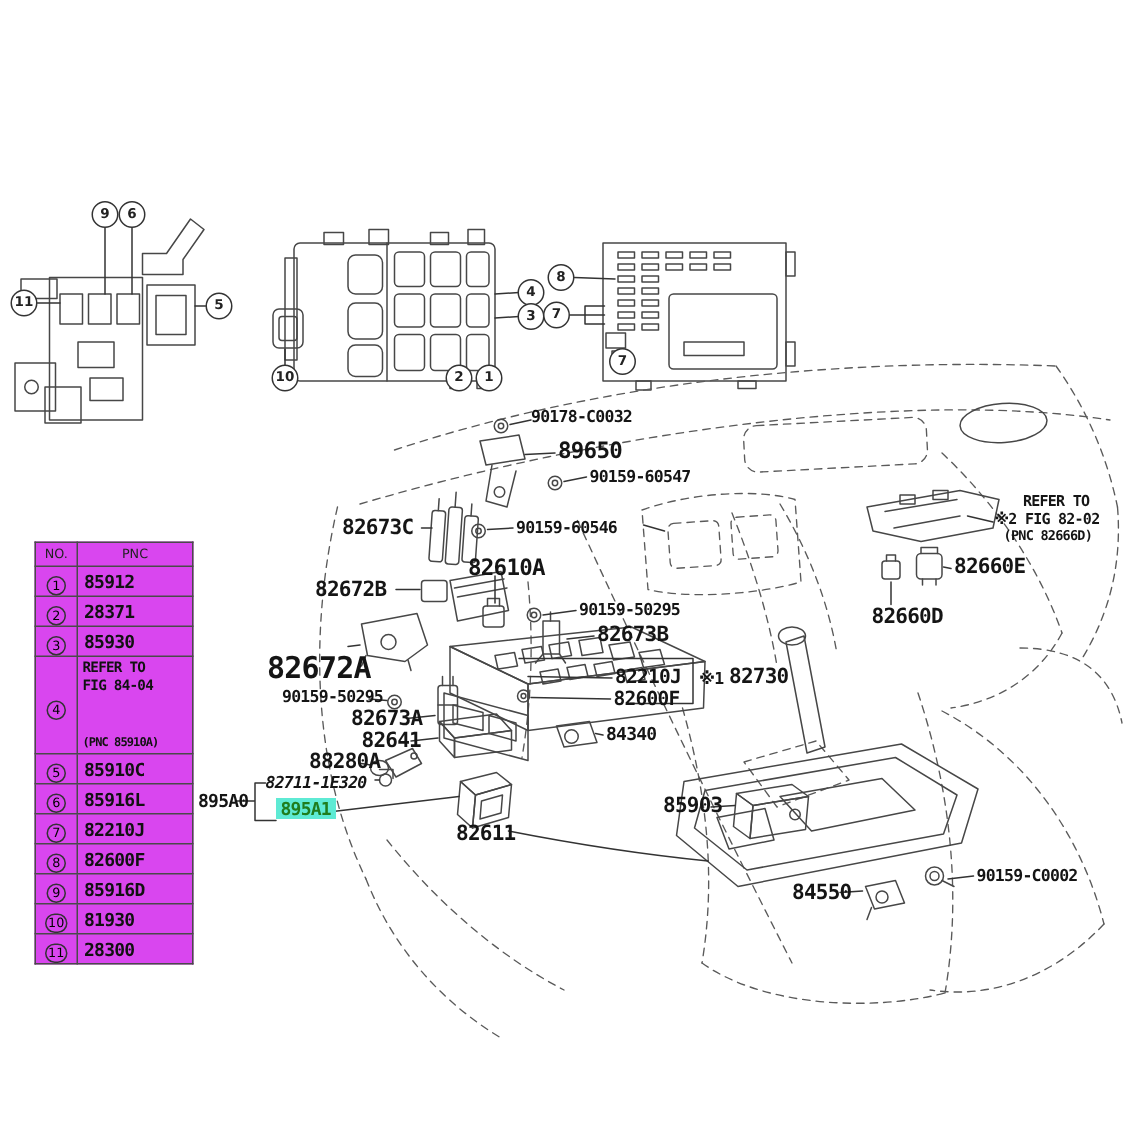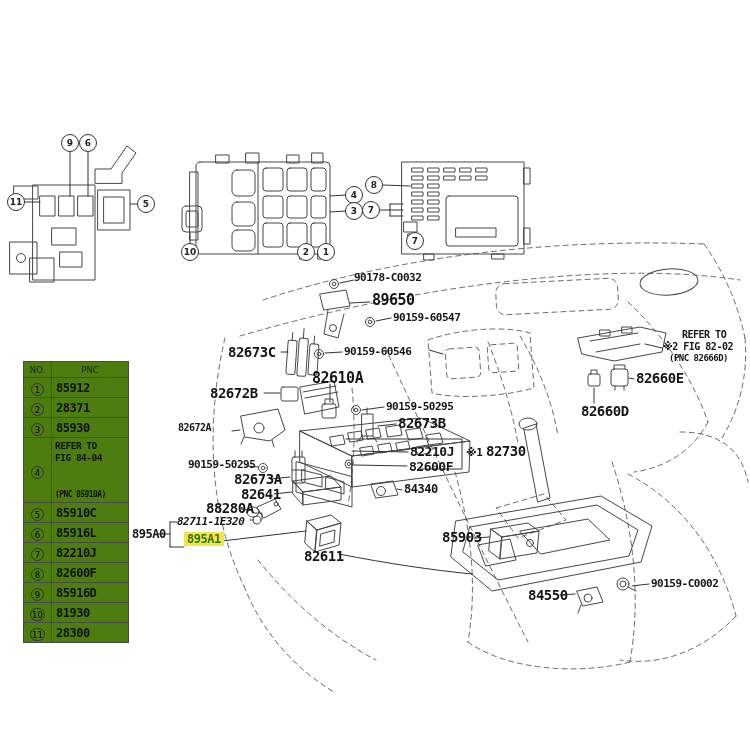--- a/index.html
+++ b/index.html
@@ -8,26 +8,26 @@
          font-family:"DejaVu Sans Mono","DejaVu Sans",monospace;}
   .artsvg{position:absolute;left:0;top:0;}
   .artsvg *{vector-effect:non-scaling-stroke;}
   .artsvg path,.artsvg rect,.artsvg line,.artsvg circle,.artsvg ellipse,.artsvg polyline{
     fill:none;stroke:#474747;stroke-width:1;stroke-linecap:round;stroke-linejoin:round;}
   .artsvg .d{stroke-dasharray:5 4;stroke-width:.9;stroke:#5a5a5a;}
   .artsvg .ld{stroke:#333;stroke-width:1;}
   .layer{position:absolute;left:0;top:0;width:750px;height:750px;}
   .plabel{position:absolute;font-weight:bold;color:#151515;white-space:nowrap;
           letter-spacing:-.5px;line-height:1;}
-  .plabel.hl{background:#fde047;color:#1f7d1d;padding:1px 3px;margin:-2px 0 0 -3px;}
+  .plabel.hl{background:#5eead4;color:#1f7d1d;padding:1px 3px;margin:-2px 0 0 -3px;}
   .callout{position:absolute;width:16px;height:16px;border:1.4px solid #333;border-radius:50%;
            background:#fff;display:flex;align-items:center;justify-content:center;
            font-size:9px;font-weight:bold;color:#222;transform:translate(-50%,-50%);
            font-family:"DejaVu Sans",sans-serif;}
-  .pnc-table{position:absolute;left:23px;top:361px;border-collapse:collapse;background:#4d7c0f;}
+  .pnc-table{position:absolute;left:23px;top:361px;border-collapse:collapse;background:#d946ef;}
   .pnc-table th,.pnc-table td{border:1px solid #4a4a4a;padding:0;}
   .pnc-table th{font-size:8.5px;font-weight:normal;color:#222;height:15px;
                 font-family:"DejaVu Sans",sans-serif;}
   td.no-cell{width:27px;text-align:center;height:16px;}
   td.pnc-cell{width:72px;font-size:12px;font-weight:bold;padding:0 0 0 4px;color:#111;
               letter-spacing:-.5px;}
   td.pnc-cell.ref{padding:2px 1px 2px 3px;}
   .refline{font-size:9.5px;line-height:1.3;font-weight:bold;white-space:nowrap;}
   .refline.small{font-size:8px;letter-spacing:-.6px;margin-top:25px;}
   .ncirc{display:inline-block;min-width:13px;height:13px;line-height:12px;border:1px solid #333;
@@ -355,21 +355,21 @@
   <div class="layer">
       <div class="plabel" style="left: 354px; top: 272px; font-size: 11px;">90178-C0032</div>
       <div class="plabel" style="left: 372px; top: 293px; font-size: 15px;">89650</div>
       <div class="plabel" style="left: 393px; top: 312px; font-size: 11px;">90159-60547</div>
       <div class="plabel" style="left: 344px; top: 346px; font-size: 11px;">90159-60546</div>
       <div class="plabel" style="left: 228px; top: 345px; font-size: 14px;">82673C</div>
       <div class="plabel" style="left: 312px; top: 371px; font-size: 15px;">82610A</div>
       <div class="plabel" style="left: 210px; top: 386px; font-size: 14px;">82672B</div>
       <div class="plabel" style="left: 386px; top: 401px; font-size: 11px;">90159-50295</div>
       <div class="plabel" style="left: 398px; top: 416px; font-size: 14px;">82673B</div>
-      <div class="plabel" style="left: 178px; top: 423px; font-size: 10px;">82672A</div>
+      <div class="plabel" style="left: 178px; top: 435px; font-size: 20px;">82672A</div>
       <div class="plabel" style="left: 410px; top: 445px; font-size: 13px;">82210J</div>
       <div class="plabel" style="left: 466px; top: 447px; font-size: 11px;">※1</div>
       <div class="plabel" style="left: 486px; top: 444px; font-size: 14px;">82730</div>
       <div class="plabel" style="left: 409px; top: 460px; font-size: 13px;">82600F</div>
       <div class="plabel" style="left: 188px; top: 459px; font-size: 11px;">90159-50295</div>
       <div class="plabel" style="left: 234px; top: 472px; font-size: 14px;">82673A</div>
       <div class="plabel" style="left: 241px; top: 487px; font-size: 14px;">82641</div>
       <div class="plabel" style="left: 206px; top: 501px; font-size: 14px;">88280A</div>
       <div class="plabel" style="left: 404px; top: 483px; font-size: 12px;">84340</div>
       <div class="plabel" style="left: 177px; top: 516px; font-size: 11px; font-style: italic;">82711-1E320</div>

